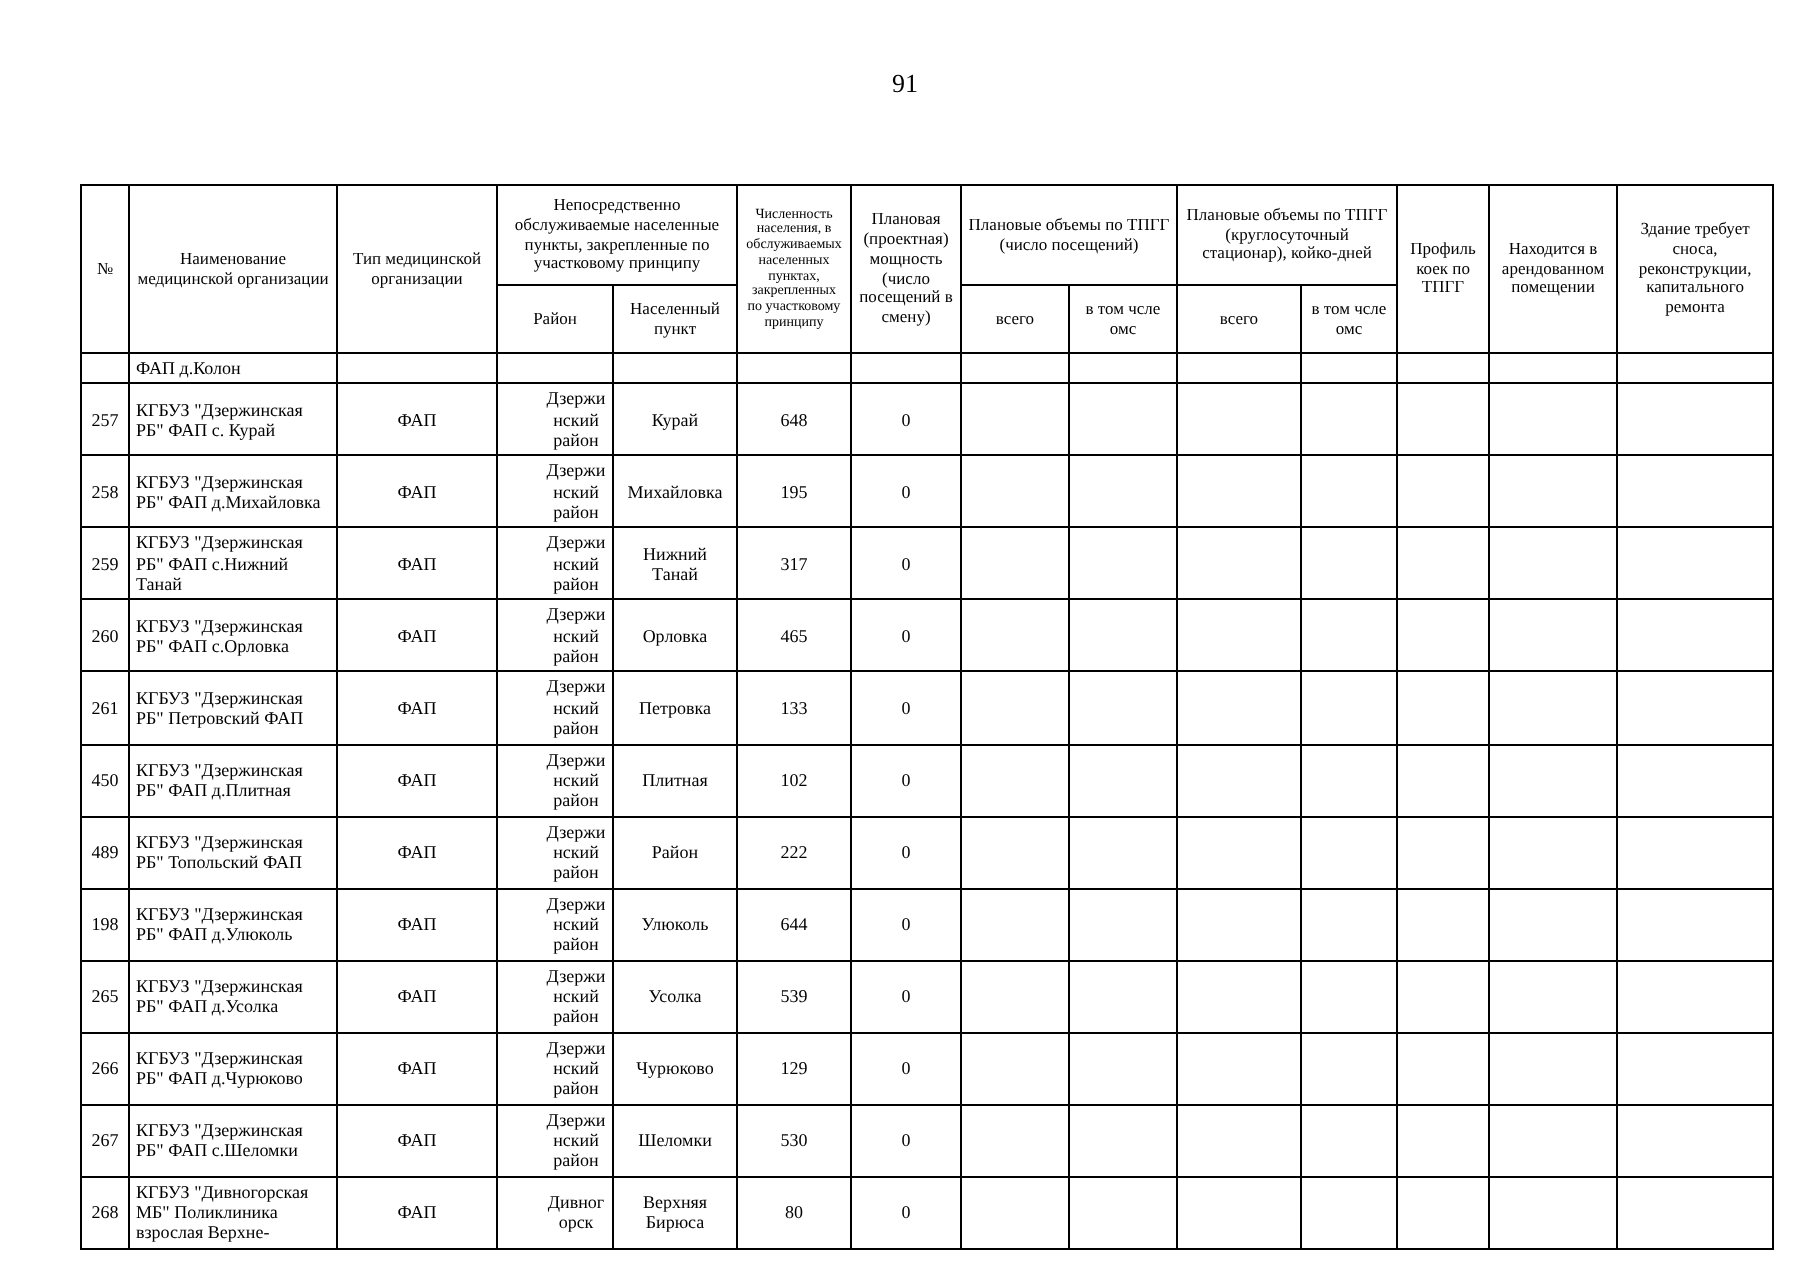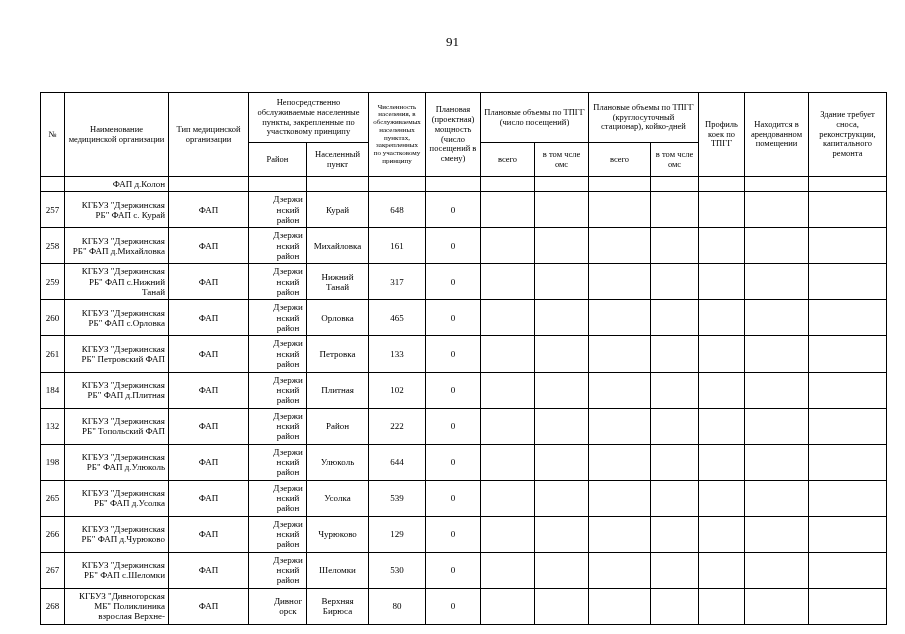--- a/index.html
+++ b/index.html
@@ -42,21 +42,21 @@
     word-wrap: break-word;
   }
   thead tr.hdr-top { height: 50px; }
   thead tr.hdr-sub { height: 34px; }
   th.small-text { font-size: 7px; line-height: 1.1; }
   tbody td {
     font-size: 9px;
     line-height: 1.15;
     word-wrap: break-word;
   }
-  td.org-name { text-align: right; }
+  td.org-name { text-align: left; }
   td.district { word-break: break-word; padding-left: 24px; }
 </style>
 </head>
 <body>
 
 <div class="page">
 
   <div class="page-number">91</div>
 
   <table class="main-table">
@@ -131,21 +131,21 @@
           <td></td>
           <td></td>
           <td></td>
         </tr>
         <tr>
           <td>258</td>
           <td class="org-name">КГБУЗ "Дзержинская РБ" ФАП д.Михайловка</td>
           <td>ФАП</td>
           <td class="district">Дзержинский район</td>
           <td>Михайловка</td>
-          <td>161</td>
+          <td>195</td>
           <td>0</td>
           <td></td>
           <td></td>
           <td></td>
           <td></td>
           <td></td>
           <td></td>
           <td></td>
         </tr>
         <tr>
@@ -190,37 +190,37 @@
           <td>0</td>
           <td></td>
           <td></td>
           <td></td>
           <td></td>
           <td></td>
           <td></td>
           <td></td>
         </tr>
         <tr>
-          <td>184</td>
+          <td>450</td>
           <td class="org-name">КГБУЗ "Дзержинская РБ" ФАП д.Плитная</td>
           <td>ФАП</td>
           <td class="district">Дзержинский район</td>
           <td>Плитная</td>
           <td>102</td>
           <td>0</td>
           <td></td>
           <td></td>
           <td></td>
           <td></td>
           <td></td>
           <td></td>
           <td></td>
         </tr>
         <tr>
-          <td>132</td>
+          <td>489</td>
           <td class="org-name">КГБУЗ "Дзержинская РБ" Топольский ФАП</td>
           <td>ФАП</td>
           <td class="district">Дзержинский район</td>
           <td>Район</td>
           <td>222</td>
           <td>0</td>
           <td></td>
           <td></td>
           <td></td>
           <td></td>

